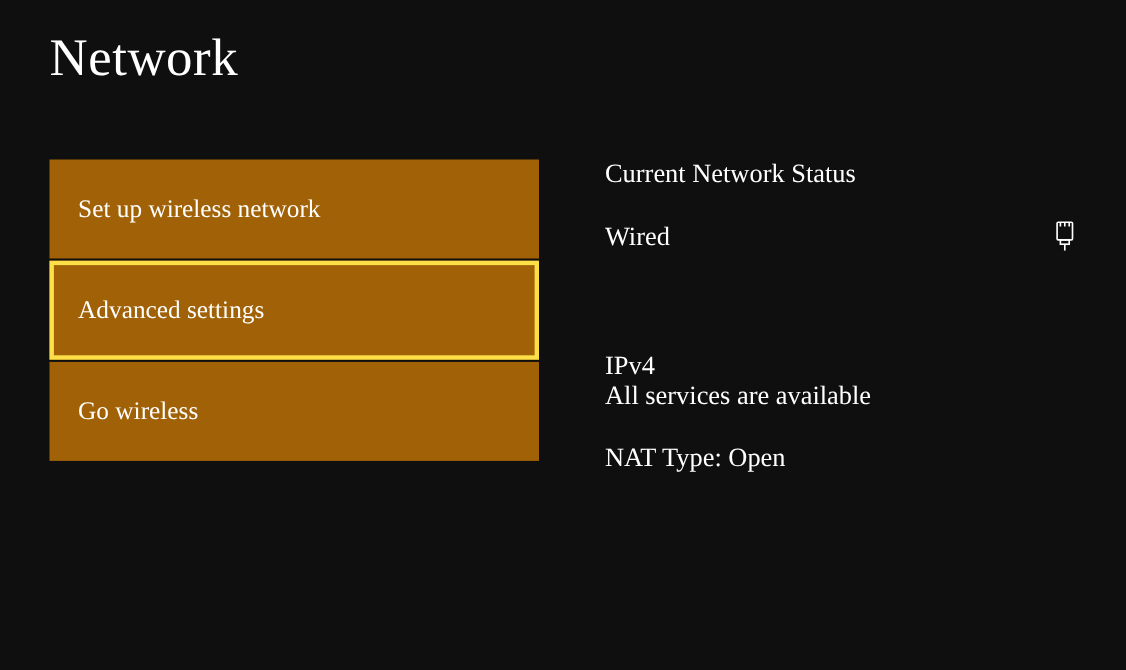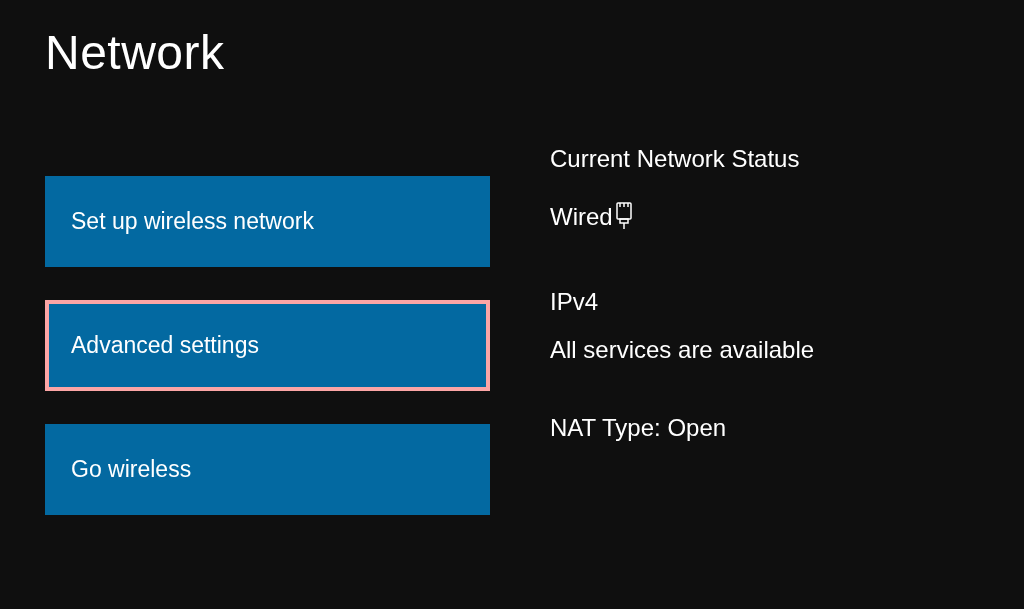--- a/index.html
+++ b/index.html
@@ -10,75 +10,75 @@
     body {
       background-color: #0f0f0f;
       color: #ffffff;
       font-family: "Segoe UI", Arial, sans-serif;
       width: 1024px;
       height: 609px;
       overflow: hidden;
     }
     .container {
       padding: 25px 45px;
+      font-family: Liberation Serif, serif;
     }
     .page-title {
       font-size: 48px;
       font-weight: 300;
       margin-bottom: 65px;
       letter-spacing: 0.5px;
     }
     .content {
       display: flex;
       gap: 60px;
     }
     .left-panel {
       width: 445px;
       display: flex;
       flex-direction: column;
     }
     .nav-item {
-      background-color: #0369a1;
+      background-color: #a16207;
       padding: 28px 22px;
       margin-bottom: 2px;
       font-size: 23px;
       font-weight: 300;
       cursor: pointer;
       border: 4px solid transparent;
-      margin-top: 31px;
     }
     .nav-item.highlighted {
-      border: 4px solid #fca5a5;
+      border: 4px solid #fde047;
     }
     .right-panel {
       flex: 1;
       padding-top: 0px;
     }
     .status-heading {
       font-size: 24px;
       font-weight: 300;
       margin-bottom: 28px;
     }
     .status-row {
       display: flex;
+      justify-content: space-between;
       align-items: center;
-      margin-bottom: 55px;
+      margin-bottom: 87px;
     }
     .status-label {
       font-size: 24px;
       font-weight: 300;
     }
     .ethernet-icon {
       width: 22px;
       height: 28px;
     }
     .status-block {
       display: flex;
       flex-direction: column;
-      gap: 20px;
     }
     .status-text {
       font-size: 24px;
       font-weight: 300;
     }
     .status-block .status-text:last-child {
       margin-top: 30px;
     }
   </style>
 </head>

